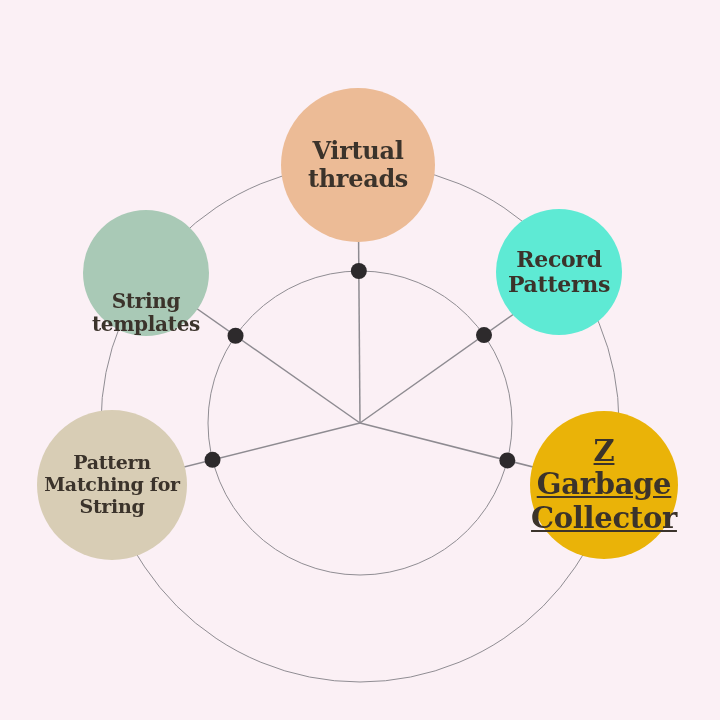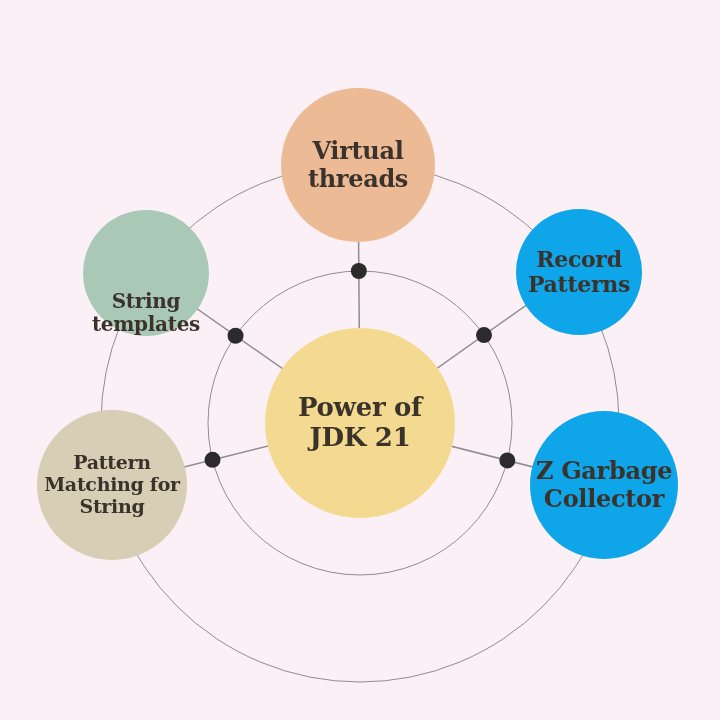--- a/index.html
+++ b/index.html
@@ -44,30 +44,26 @@
     </svg>
 
   <div class="node" style="left: 281px; top: 40px; height: 154px; width: 154px; background: rgb(236, 187, 150); color: rgb(59, 51, 43); font-size: 24px;">
     <span>Virtual
 threads</span>
   </div>
   <div class="node" style="left: 83px; top: 162px; height: 126px; width: 126px; background: rgb(169, 201, 182); color: rgb(59, 51, 43); font-size: 20px; align-items: flex-end;">
     <span>String
 templates</span>
   </div>
-  <div class="node" style="left: 516px; top: 161px; height: 126px; width: 126px; background: #0ea5e9; color: rgb(59, 51, 43); font-size: 22px;">
+  <div class="node" style="left: 496px; top: 161px; height: 126px; width: 126px; background: #5eead4; color: rgb(59, 51, 43); font-size: 22px;">
     <span>Record
 Patterns</span>
   </div>
   <div class="node" style="left: 37px; top: 362px; height: 150px; width: 150px; background: rgb(216, 205, 181); color: rgb(59, 51, 43); font-size: 19px;">
     <span>Pattern
 Matching for
 String</span>
   </div>
-  <div class="node" style="left: 530px; top: 363px; height: 148px; width: 148px; background: #0ea5e9; color: rgb(59, 51, 43); font-size: 24px;">
+  <div class="node" style="left: 530px; top: 363px; height: 148px; width: 148px; background: #eab308; color: rgb(59, 51, 43); font-size: 29px; text-decoration: underline;">
     <span>Z Garbage
 Collector</span>
-  </div>
-  <div class="node" style="left: 265px; top: 280px; height: 190px; width: 190px; background: rgb(243, 218, 144); color: rgb(59, 51, 43); font-size: 26px;">
-    <span>Power of
-JDK 21</span>
   </div>
 </div>
 
 </body></html>

